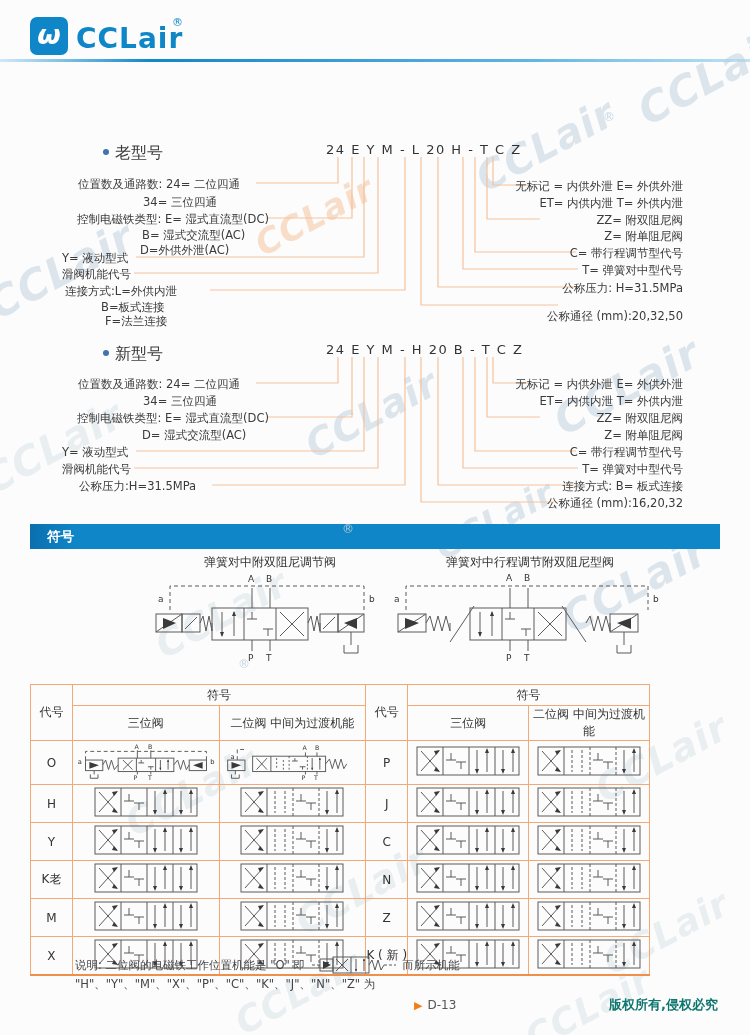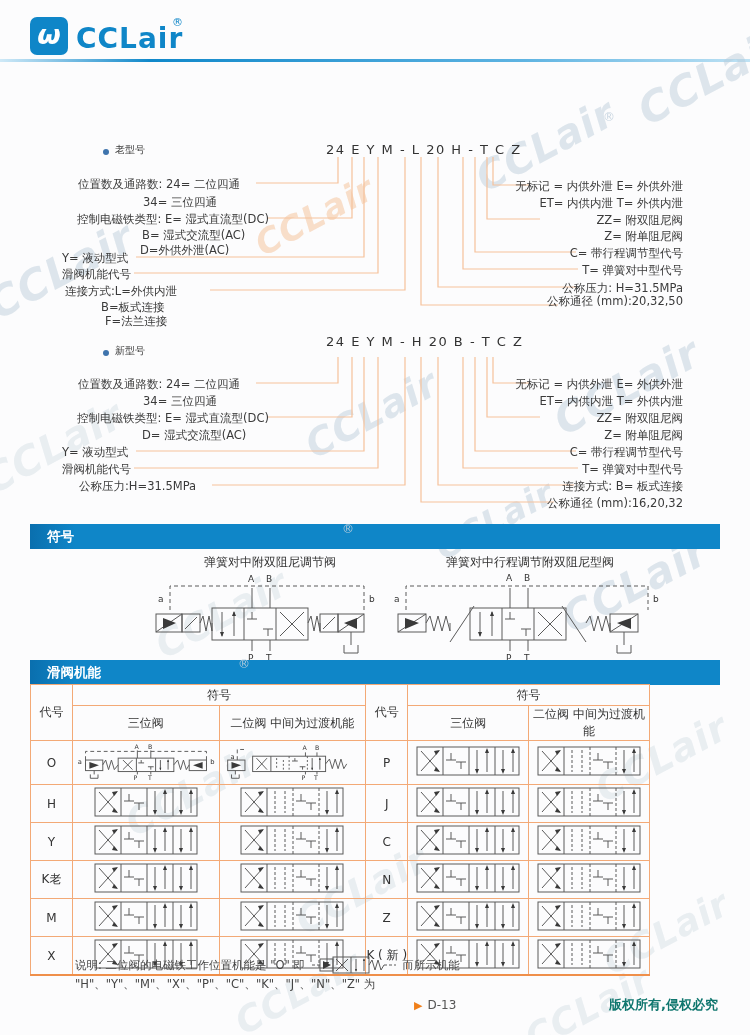--- a/index.html
+++ b/index.html
@@ -15,21 +15,21 @@
             background:linear-gradient(90deg,#cfe9f7,#1088ca 20%,#5fb4e2 70%,#bfe2f4);}
   
   .bar{position:absolute;left:30px;width:690px;height:25px;box-sizing:border-box;
        background:linear-gradient(90deg,#0a6fae 0px,#0f86c8 45px,#0f86c8);
        color:#fff;font-weight:bold;font-size:13.5px;line-height:25px;padding-left:17px;z-index:2;}
   
   .lbl{position:absolute;font-size:11.5px;white-space:nowrap;color:#3a3a3a;z-index:2;}
   .lbl-r{position:absolute;font-size:11.5px;white-space:nowrap;color:#3a3a3a;right:67px;text-align:right;z-index:2;}
   .code{position:absolute;left:326px;font-size:13px;letter-spacing:1.5px;color:#333;z-index:2;white-space:nowrap;}
   .bullet{position:absolute;width:6px;height:6px;border-radius:50%;background:#3f74ad;z-index:2;}
-  .mlabel{position:absolute;font-size:10px;color:#3a3a3a;z-index:2;}
+  .mlabel{position:absolute;font-size:16px;color:#3a3a3a;z-index:2;}
   .conn{position:absolute;left:0;top:0;z-index:1;}
   
   .dia-title{position:absolute;font-size:12px;color:#333;text-align:center;z-index:2;}
   .dia{position:absolute;z-index:2;}
   
   .spool-table{position:absolute;left:30px;top:684px;width:620px;border-collapse:collapse;z-index:2;background:transparent;}
   .spool-table th,.spool-table td{border:1px solid #f3a976;font-weight:normal;font-size:12px;color:#333;
         text-align:center;vertical-align:middle;padding:0;}
   .spool-table tr.hr1 th{height:20px;border-bottom:1px solid #f3a976;}
   .spool-table tr.hr2 th{height:22px;}
@@ -135,25 +135,25 @@
   <div class="lbl" style="left:101px;top:300px">B=板式连接</div>
   <div class="lbl" style="left:105px;top:314px">F=法兰连接</div>
 
   <div class="lbl-r" style="top:179px">无标记 = 内供外泄   E= 外供外泄</div>
   <div class="lbl-r" style="top:196px">ET=  内供内泄   T= 外供内泄</div>
   <div class="lbl-r" style="top:213px">ZZ= 附双阻尼阀</div>
   <div class="lbl-r" style="top:229px">Z= 附单阻尼阀</div>
   <div class="lbl-r" style="top:246px">C= 带行程调节型代号</div>
   <div class="lbl-r" style="top:263px">T=  弹簧对中型代号</div>
   <div class="lbl-r" style="top:281px">公称压力: H=31.5MPa</div>
-  <div class="lbl-r" style="top:294px">公称通径 (mm):20,32,50</div>
+  <div class="lbl-r" style="top:309px">公称通径 (mm):20,32,50</div>
 
   <span class="bullet" style="left:103px;top:350px"></span>
   <span class="mlabel" style="left:115px;top:344px">新型号</span>
-  <div class="code" style="top:334px">24 E Y M - H 20 B - T C Z</div>
+  <div class="code" style="top:342px">24 E Y M - H 20 B - T C Z</div>
 
   <div class="lbl" style="left:78px;top:377px">位置数及通路数: 24= 二位四通</div>
   <div class="lbl" style="left:143px;top:394px">34= 三位四通</div>
   <div class="lbl" style="left:77px;top:411px">控制电磁铁类型: E= 湿式直流型(DC)</div>
   <div class="lbl" style="left:142px;top:428px">D= 湿式交流型(AC)</div>
   <div class="lbl" style="left:62px;top:445px">Y= 液动型式</div>
   <div class="lbl" style="left:62px;top:462px">滑阀机能代号</div>
   <div class="lbl" style="left:79px;top:479px">公称压力:H=31.5MPa</div>
 
   <div class="lbl-r" style="top:377px">无标记 = 内供外泄   E= 外供外泄</div>
@@ -262,21 +262,20 @@
     <polygon points="15,52 15,63 29,57" class="fl"></polygon>
     <polyline points="36,57 40,50 44,65 48,50 52,65 56,50 60,65 60,57" class="ln"></polyline>
     <polyline points="196,57 200,50 204,65 208,50 212,65 216,50 220,65 220,57" class="ln"></polyline>
     <rect x="220" y="48" width="28" height="18" class="ln"></rect>
     <line x1="220" y1="66" x2="248" y2="48" class="ln"></line>
     <polygon points="241,52 241,63 227,57" class="fl"></polygon>
     <line x1="234" y1="66" x2="234" y2="79" class="ln"></line>
     <path d="M227,79 V87 H241 V79" class="ln"></path>
   </svg>
 
-  <div class="bar" style="top:660px">滑阀机能</div>
 
   <table class="spool-table">
     <colgroup>
       <col style="width:64px">
         <col style="width:148px">
         <col style="width:148px">
       <col style="width:64px">
         <col style="width:133px">
         <col style="width:133px">
     </colgroup>

